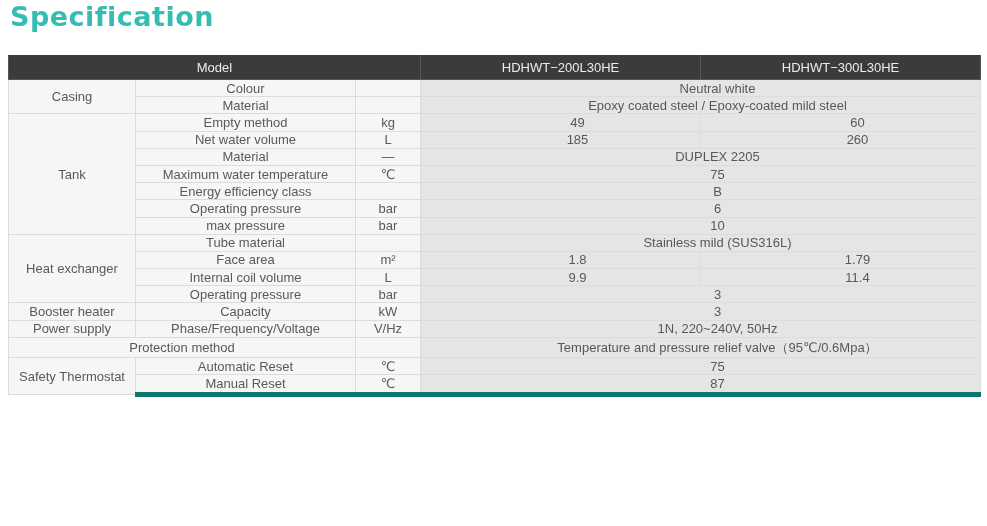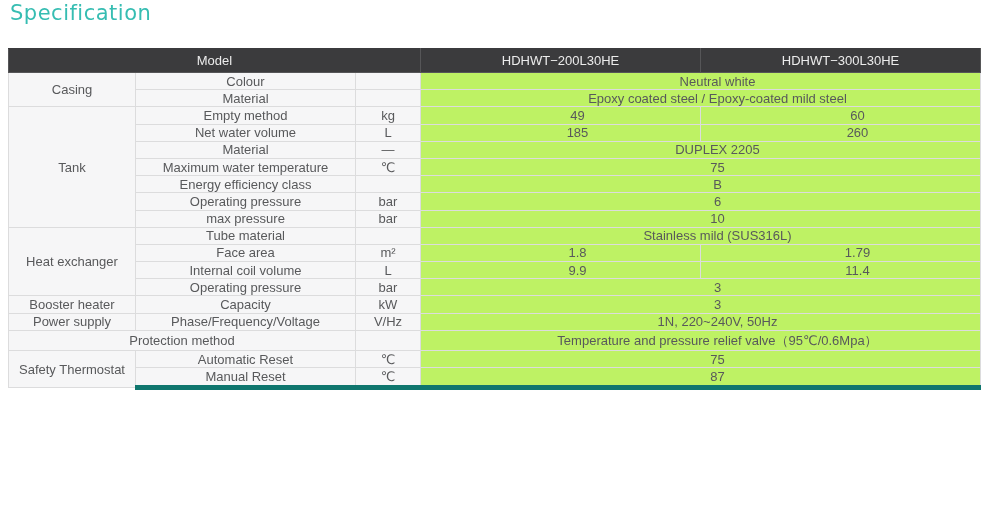--- a/index.html
+++ b/index.html
@@ -7,28 +7,28 @@
     width: 987px; height: 526px;
     background: #ffffff;
     font-family: "Liberation Sans", "DejaVu Sans", sans-serif;
     overflow: hidden;
     position: relative;
   }
   .page-title {
     position: absolute;
     left: 10px; top: 1px;
     font-family: "DejaVu Sans", "Liberation Sans", sans-serif;
-    font-size: 21px;
-    font-weight: normal;
+    font-size: 27px;
+    font-weight: bold;
     letter-spacing: 0.5px;
     color: #36bdb2;
   }
   table.spec {
     position: absolute;
-    left: 8px; top: 48px;
+    left: 8px; top: 55px;
     width: 972px; height: 342px;
     border-collapse: collapse;
     table-layout: fixed;
     font-size: 13px;
     color: #58595b;
   }
   col.c-cat  { width: 127px; }
   col.c-par  { width: 220px; }
   col.c-unit { width: 65px; }
   col.c-v1   { width: 280px; }
@@ -43,21 +43,21 @@
   thead th {
     background: #3b3b3d;
     color: #ececec;
     border: 1px solid #565658;
     border-top: 1px solid #3b3b3d;
     height: 24px;
     font-size: 13px;
   }
   tbody td { border: 1px solid #dcdcdd; }
   td.cat, td.param, td.unit { background: #f6f6f7; }
-  td.val { background: #bef264; padding-left: 34px; }
+  td.val { background: #e5e5e5; padding-left: 34px; }
   tr.sec > td { border-top: 1px solid #aaaaac; }
   tr.last > td { border-bottom: 5px solid #0f766e; }
 </style>
 </head>
 <body>
 
 <div class="page-title">Specification</div>
 
 <table class="spec">
   <colgroup>

